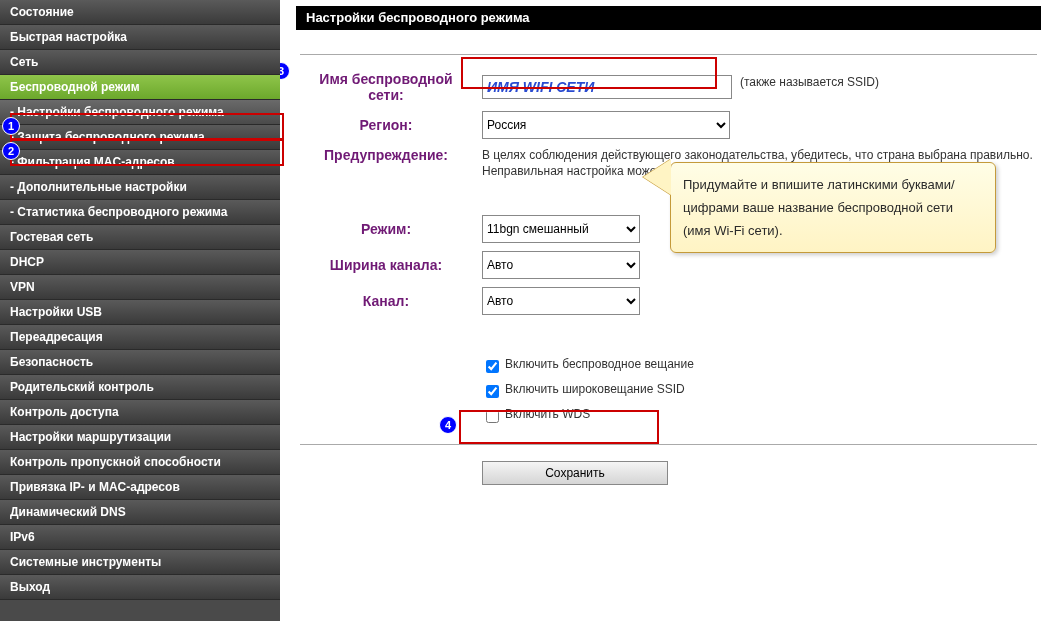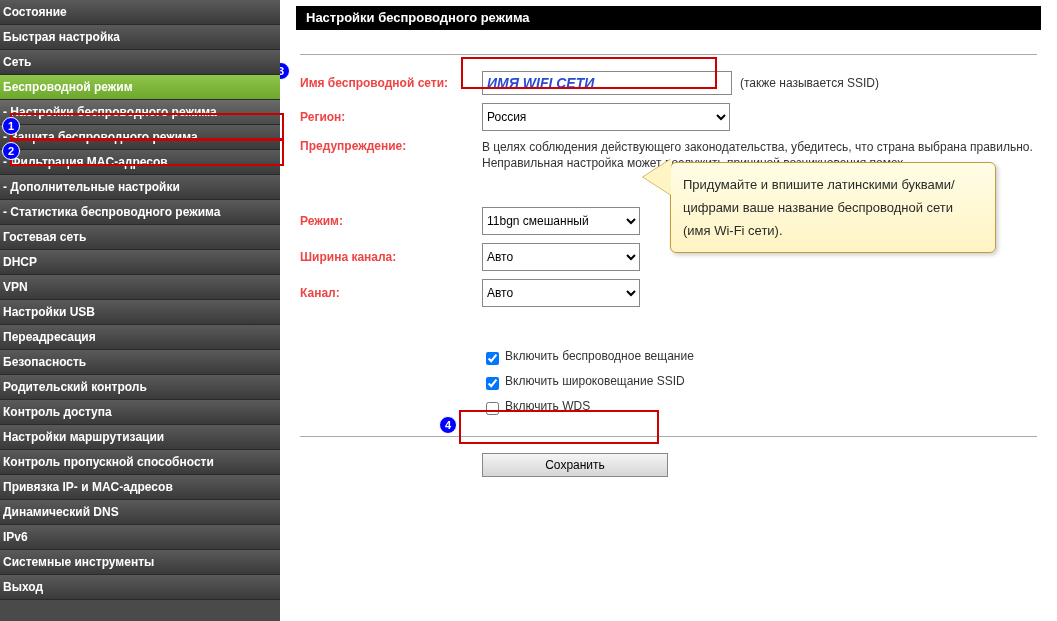--- a/index.html
+++ b/index.html
@@ -1,28 +1,28 @@
 <!DOCTYPE html>
 <html><head>
 <meta charset="utf-8">
 <style>
 html,body{margin:0;padding:0;font-family:Arial,Helvetica,sans-serif;font-size:12px;color:#333;background:#fff}
 .app{display:flex;width:1057px;height:621px;overflow:hidden}
 .sidebar{width:280px;background:#4a4a4a;flex-shrink:0}
-.sidebar .item{height:24px;line-height:24px;padding:0 3px;color:#fff;font-weight:bold;font-size:12px;cursor:pointer;background:linear-gradient(to bottom,#5a5a5a 0%,#3a3a3a 100%);border-bottom:1px solid #2a2a2a;white-space:nowrap;overflow:hidden}
+.sidebar .item{height:24px;line-height:24px;padding:0 10px;color:#fff;font-weight:bold;font-size:12px;cursor:pointer;background:linear-gradient(to bottom,#5a5a5a 0%,#3a3a3a 100%);border-bottom:1px solid #2a2a2a;white-space:nowrap;overflow:hidden}
 .sidebar .item.active{background:linear-gradient(to bottom,#8fc54a 0%,#6ca82c 100%);color:#fff}
 .sidebar .item.sub{font-weight:bold}
 .sidebar .item.sub.active{background:linear-gradient(to bottom,#6a6a6a 0%,#4a4a4a 100%)}
 .main{flex:1;background:#fff;position:relative;overflow:hidden}
 .page-title-bar{margin:6px 16px 0 16px;height:24px;background:#000000;color:#fff;font-weight:bold;font-size:13px;line-height:24px;padding:0 10px}
 .content{padding:14px 20px}
 hr.sep{border:0;border-top:1px solid #aaa;margin:10px 0 16px 0}
 .row{display:flex;align-items:center;margin-bottom:8px}
-.row .lbl{width:172px;text-align:left;padding-right:10px;font-weight:bold;font-size:12px;color:#ef4444}
-.row .fld{display:flex;align-items:center}
+.row .lbl{width:172px;text-align:center;padding-right:10px;font-weight:bold;font-size:14px;color:#701a75}
+.row .fld{display:flex;}
 input.text{width:240px;height:22px;border:1px solid #888;padding:0 4px;font-family:inherit;font-size:12px}
 input.text.ssid{font-weight:bold;font-style:italic;color:#2a4bd0;font-size:14px}
 select.sel{width:248px;height:28px;border:1px solid #888;font-family:inherit;font-size:12px;background:#fff}
 select.sel.short{width:158px}
 .hint{margin-left:8px;font-size:12px;color:#333}
 .warning-text{font-size:12px;color:#333;line-height:16px}
 .cb-row{display:flex;margin-bottom:6px;margin-left:182px}
 .cb-row input{margin-right:6px}
 .save-wrap{display:flex;align-items:center;margin-top:10px;margin-left:150px}
 button.save{width:186px;height:24px;border:1px solid #888;background:linear-gradient(to bottom,#f5f5f5,#d5d5d5);font-family:inherit;font-size:12px;cursor:pointer}

